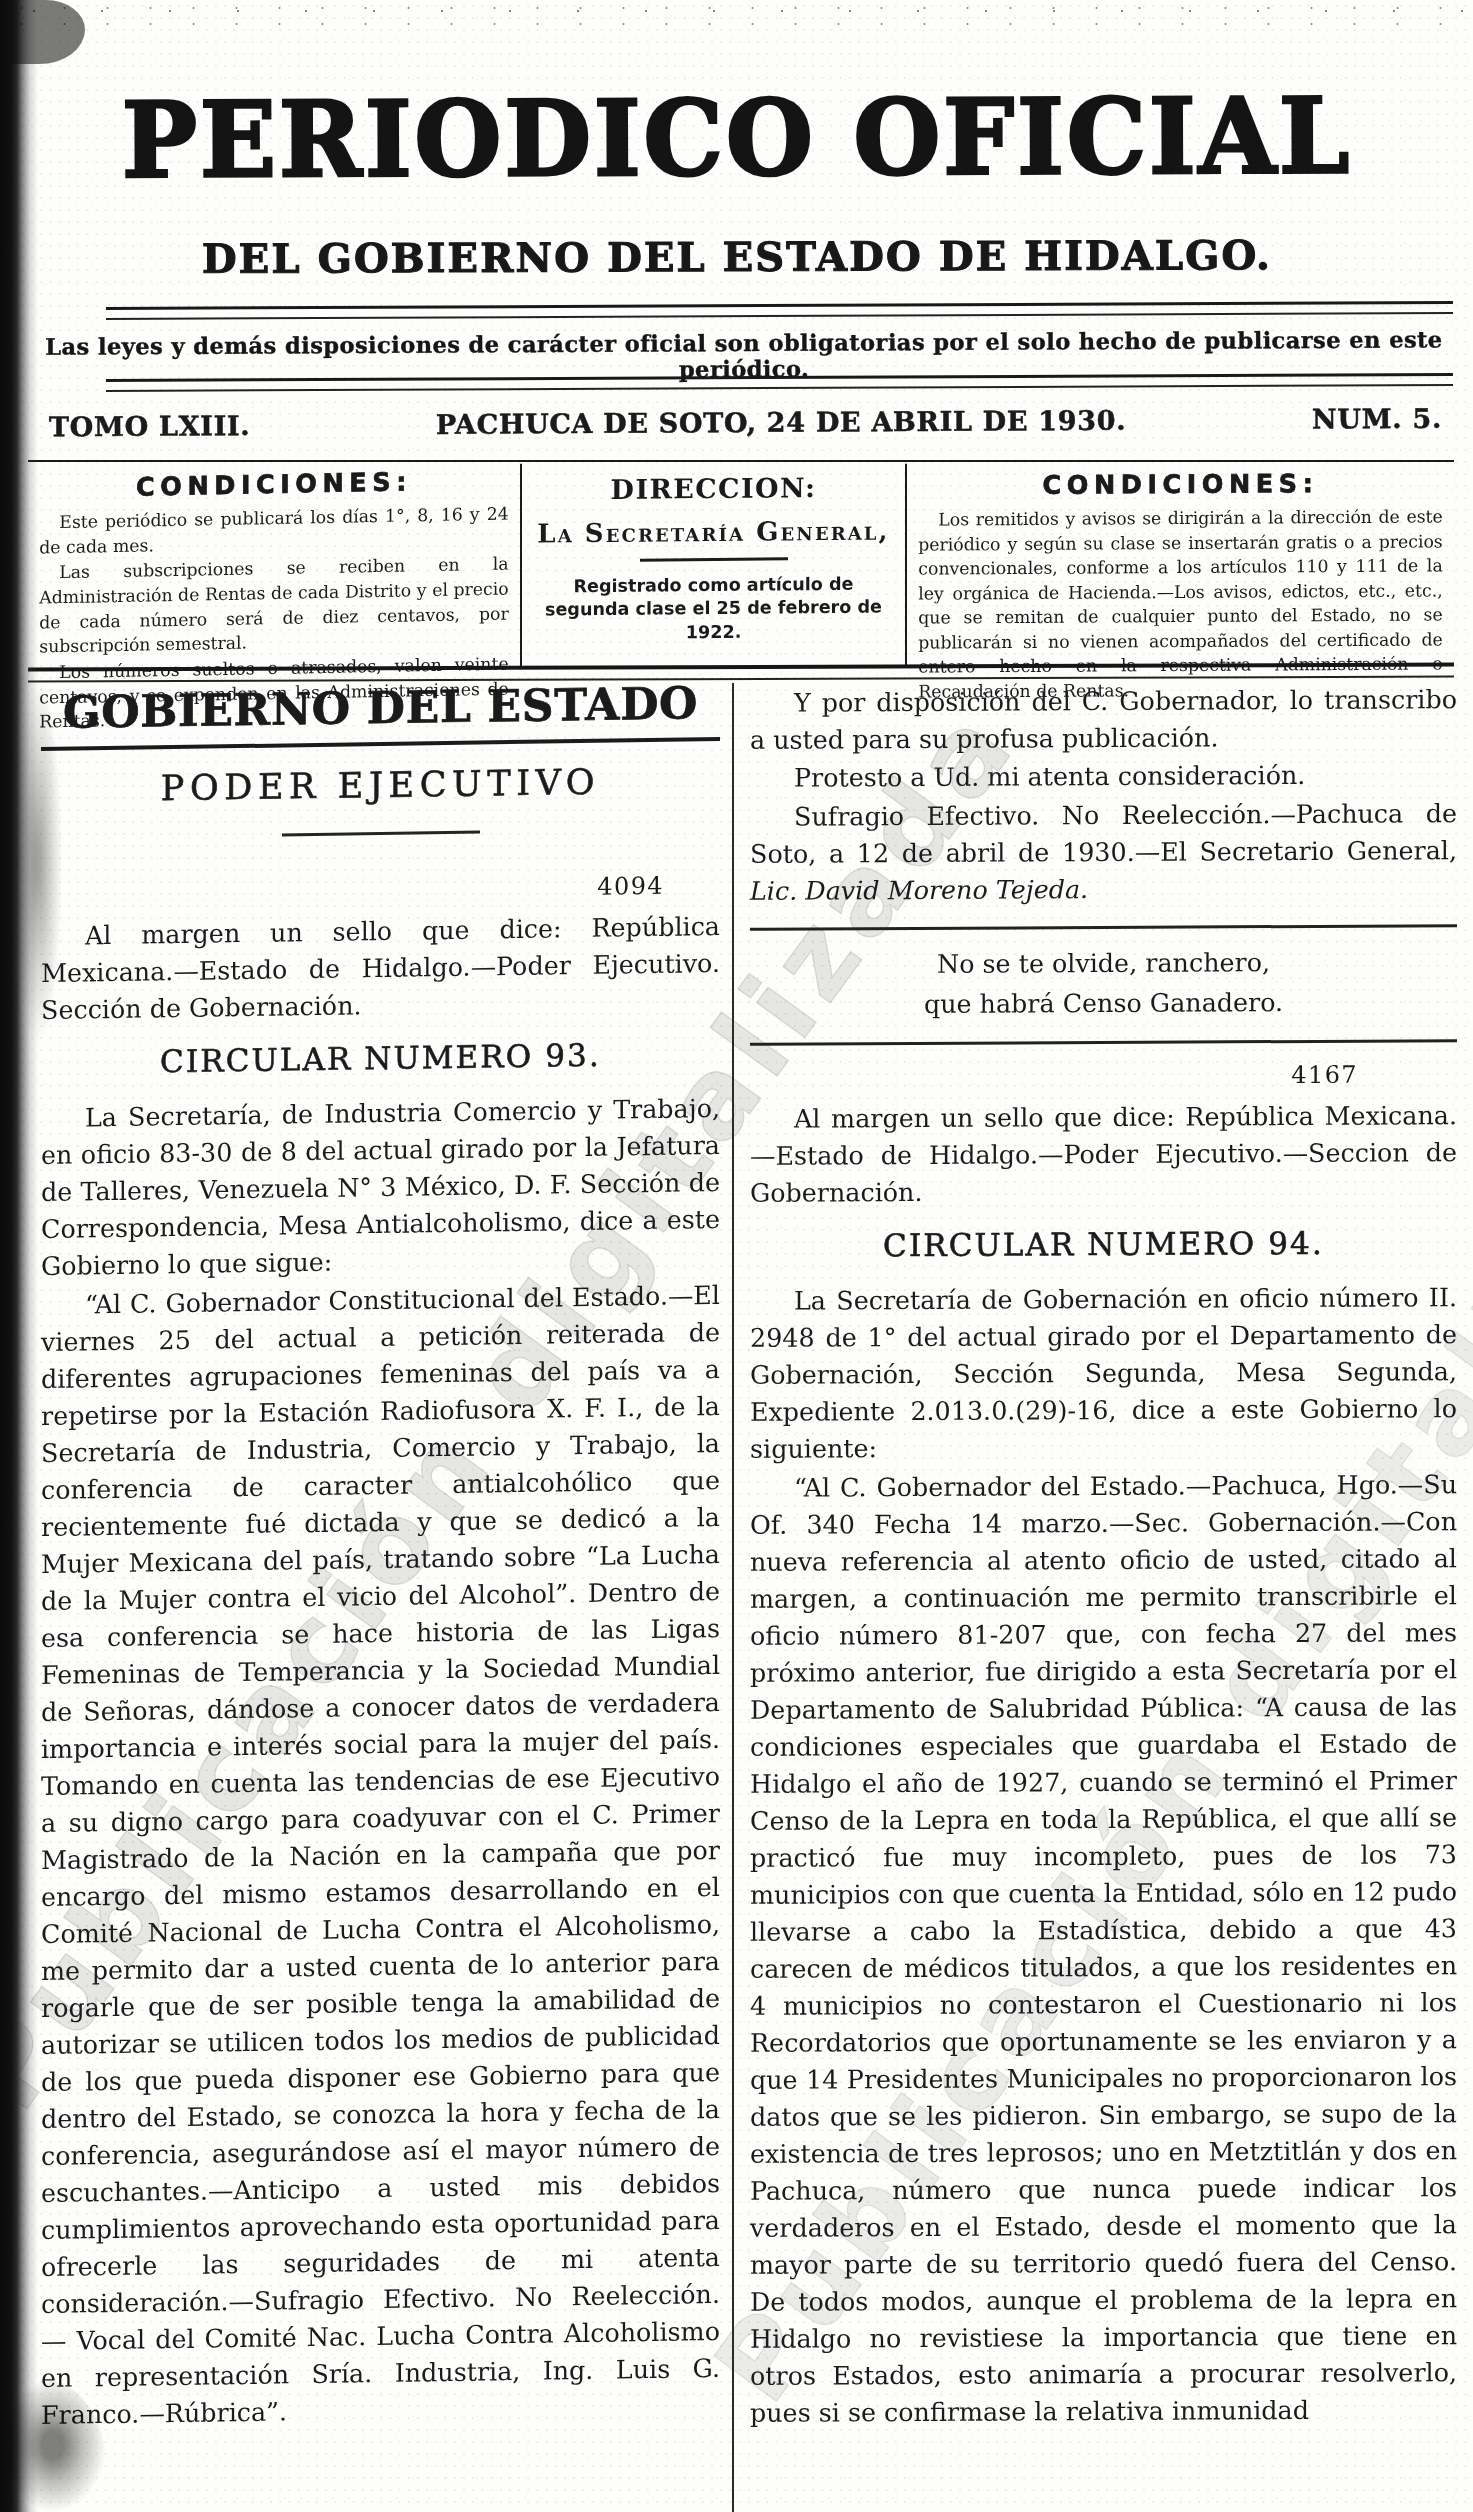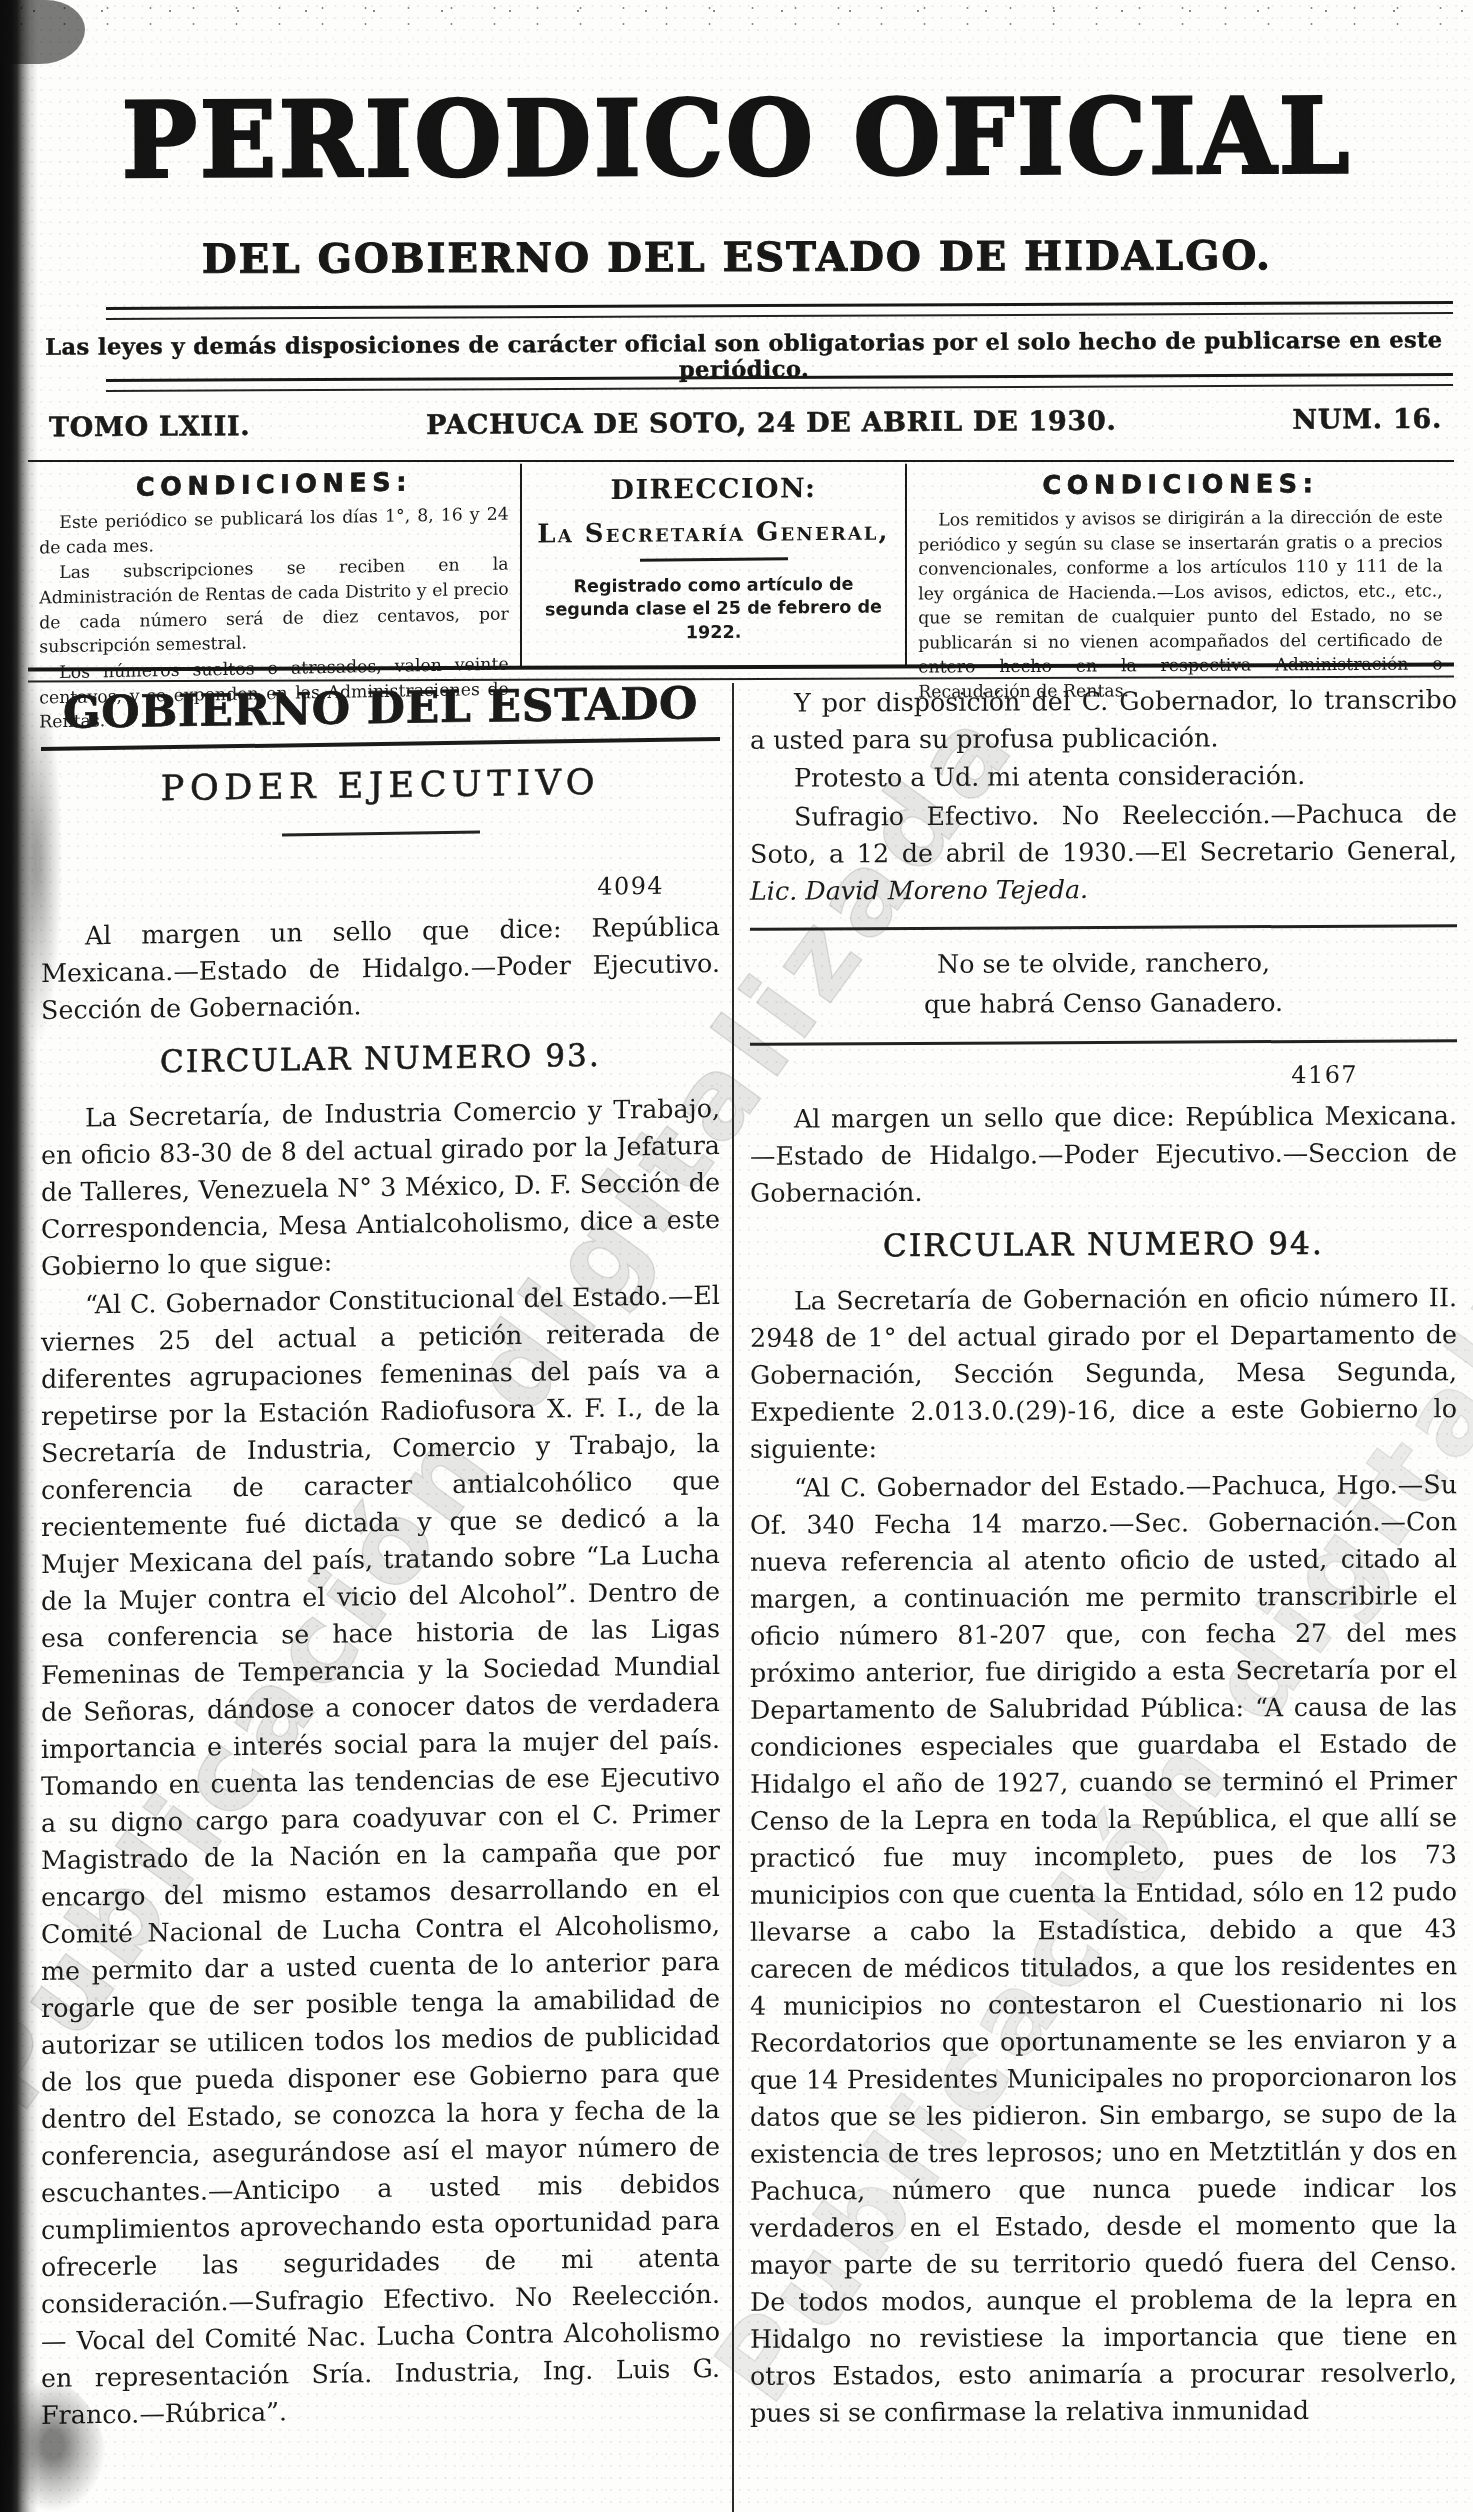--- a/index.html
+++ b/index.html
@@ -116,21 +116,21 @@
 
 <div class="masthead-title">PERIODICO OFICIAL</div>
 <div class="masthead-subtitle">DEL GOBIERNO DEL ESTADO DE HIDALGO.</div>
 <div class="rule-double rd-a"></div>
 <div class="masthead-motto">Las leyes y demás disposiciones de carácter oficial son obligatorias por el solo hecho de publicarse en este periódico.</div>
 <div class="rule-double rd-b"></div>
 
 <div class="dateline">
   <span>TOMO LXIII.</span>
   <span>PACHUCA DE SOTO, 24 DE ABRIL DE 1930.</span>
-  <span>NUM. 16.</span>
+  <span>NUM. 5.</span>
 </div>
 
 <div class="info-boxes">
   <div class="ibox ibox-left">
     <div class="ibox-title-sans">CONDICIONES:</div>
     <div class="ibox-body">
       <p>Este periódico se publicará los días 1°, 8, 16 y 24 de cada mes.</p>
       <p>Las subscripciones se reciben en la Administración de Rentas de cada Distrito y el precio de cada número será de diez centavos, por subscripción semestral.</p>
       <p>Los números sueltos o atrasados, valen veinte centavos, y se expenden en las Administraciones de Rentas.</p>
     </div>

